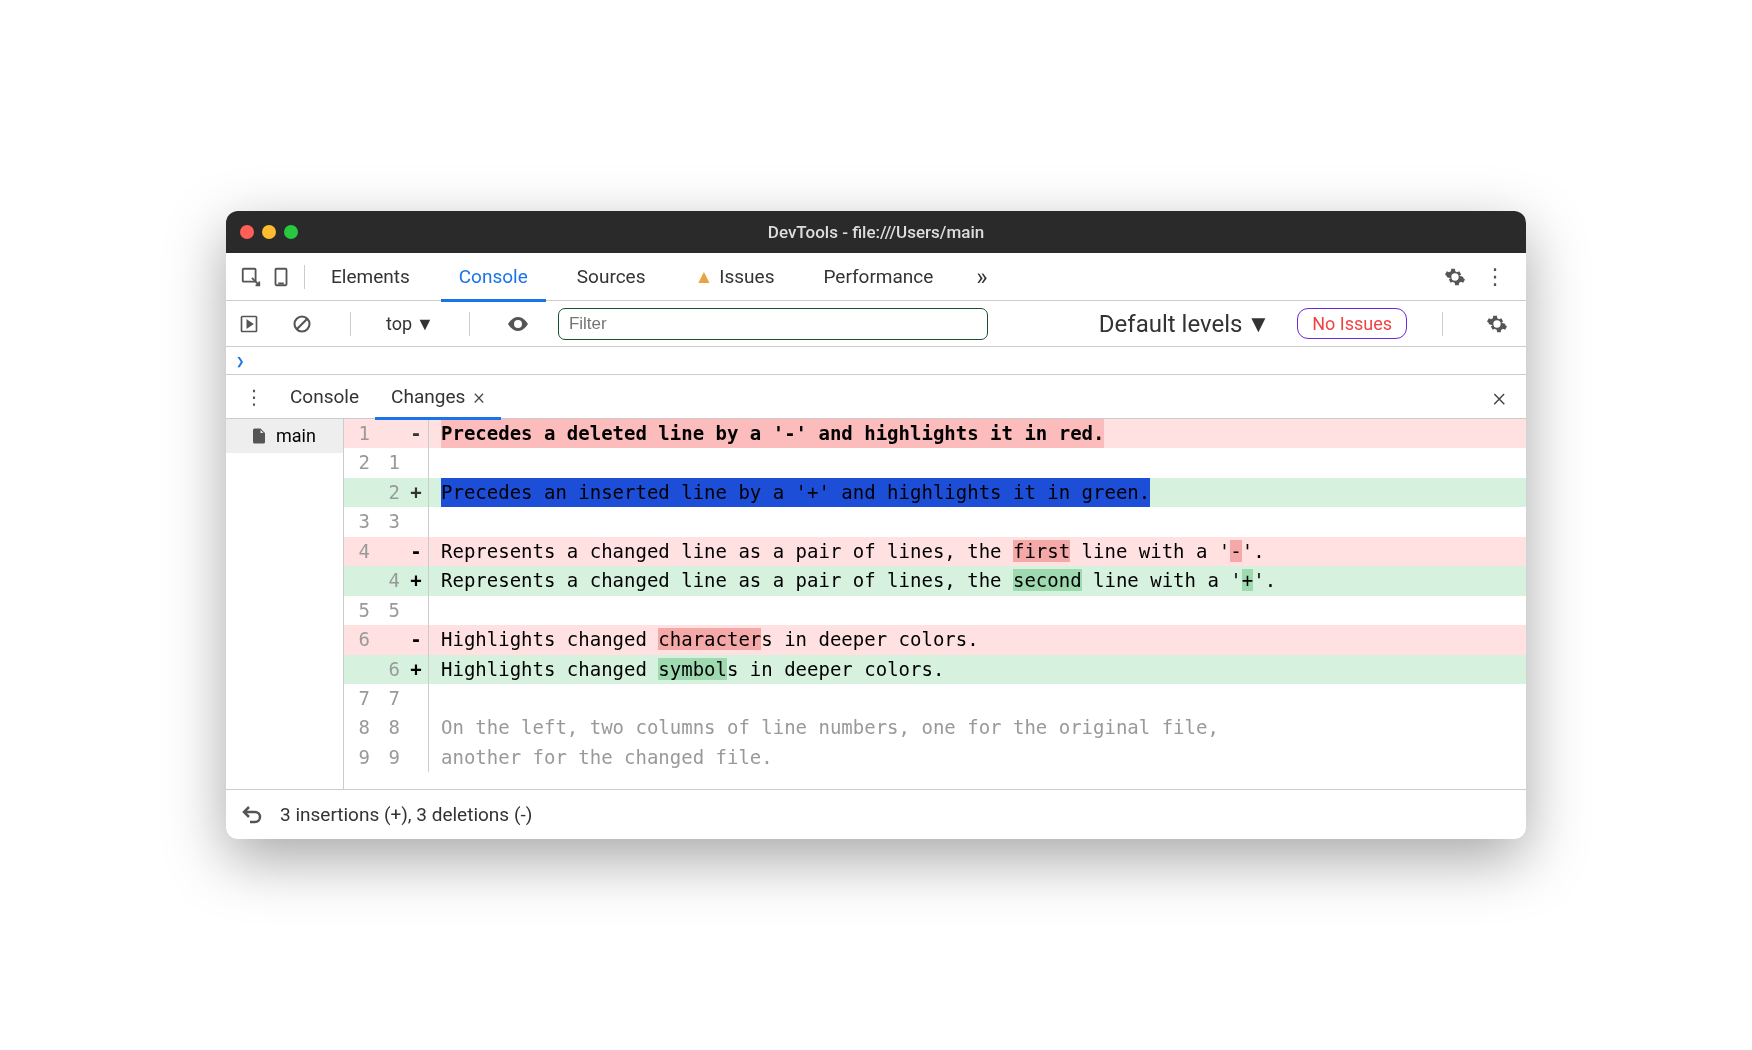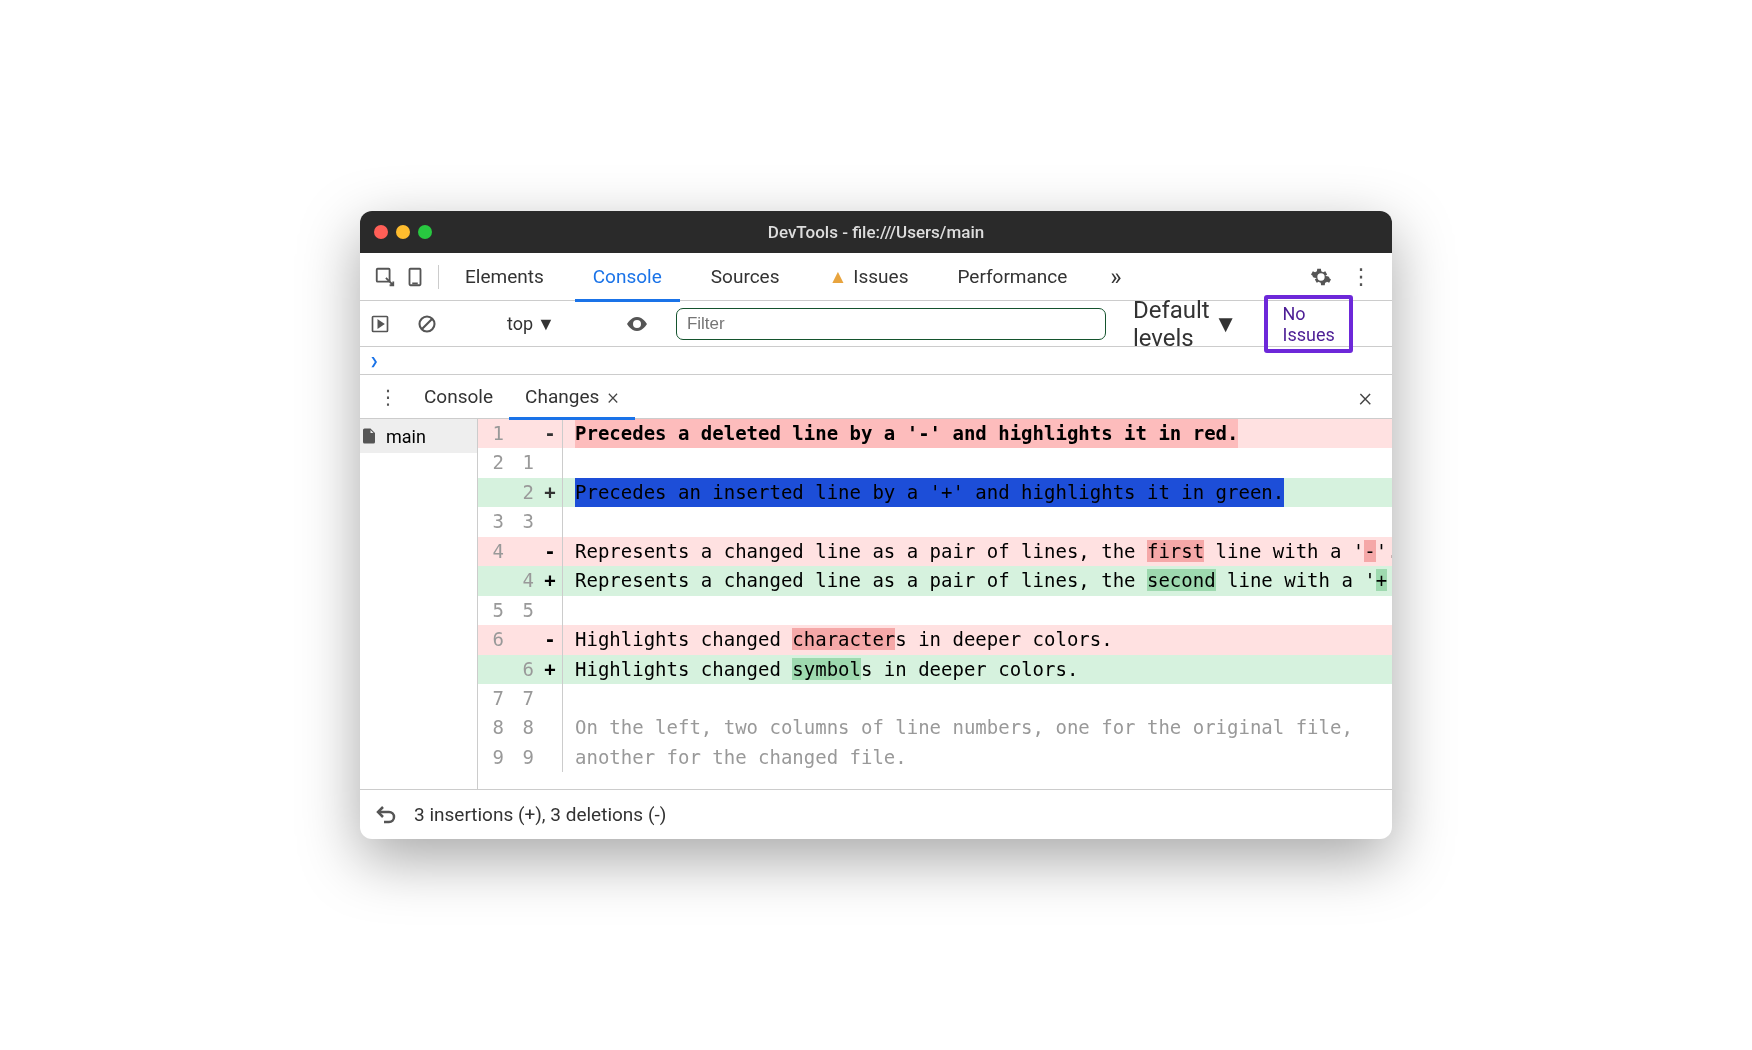--- a/index.html
+++ b/index.html
@@ -5,21 +5,21 @@
 * { margin: 0; padding: 0; box-sizing: border-box; }
 body {
   font-family: -apple-system, BlinkMacSystemFont, "Segoe UI", Roboto, sans-serif;
   background: #fff;
   display: flex;
   align-items: center;
   justify-content: center;
   min-height: 100vh;
 }
 .window {
-  width: 1032px;
+  width: 1300px;
   border-radius: 12px;
   overflow: hidden;
   box-shadow: 0 20px 60px rgba(0,0,0,0.35);
   background: #fff;
 }
 .titlebar {
   background: #2a2a2a;
   height: 42px;
   display: flex;
   align-items: center;
@@ -96,25 +96,25 @@
   border-radius: 7px;
   padding: 0 10px;
   font-size: 17px;
 }
 .levels {
   font-size: 24px; color: #333; cursor: pointer;
   display: flex; align-items: center; gap: 4px;
   margin-left: auto;
 }
 .issues {
-  border: 4px solid #6d28d9;
-  border-radius: 3px;
+  border: 1px solid #6d28d9;
+  border-radius: 11px;
   padding: 4px 14px;
   font-size: 18px;
-  color: #4c1d95;
+  color: #ef4444;
   cursor: pointer;
 }
 .prompt {
   height: 28px;
   border-bottom: 1px solid #ccc;
   padding: 4px 10px;
 }
 .prompt .chev { color: #1a73e8; font-size: 14px; font-family: monospace; }
 .drawer-tabs {
   height: 44px;
@@ -148,23 +148,23 @@
 .drawer-body {
   display: flex;
   height: 370px;
 }
 .sidebar {
   width: 118px;
   border-right: 1px solid #ccc;
 }
 .file-item {
   display: flex;
-  align-items: center;
+  align-items: flex-start;
   gap: 8px;
-  padding: 6px 0;
+  padding: 6px 24px;
   font-size: 18px;
   background: #eee;
   cursor: pointer;
 }
 .file-icon { color: #555; }
 .diff {
   flex: 1;
   font-family: "SF Mono", Menlo, Consolas, monospace;
   font-size: 19px;
   overflow: auto;

